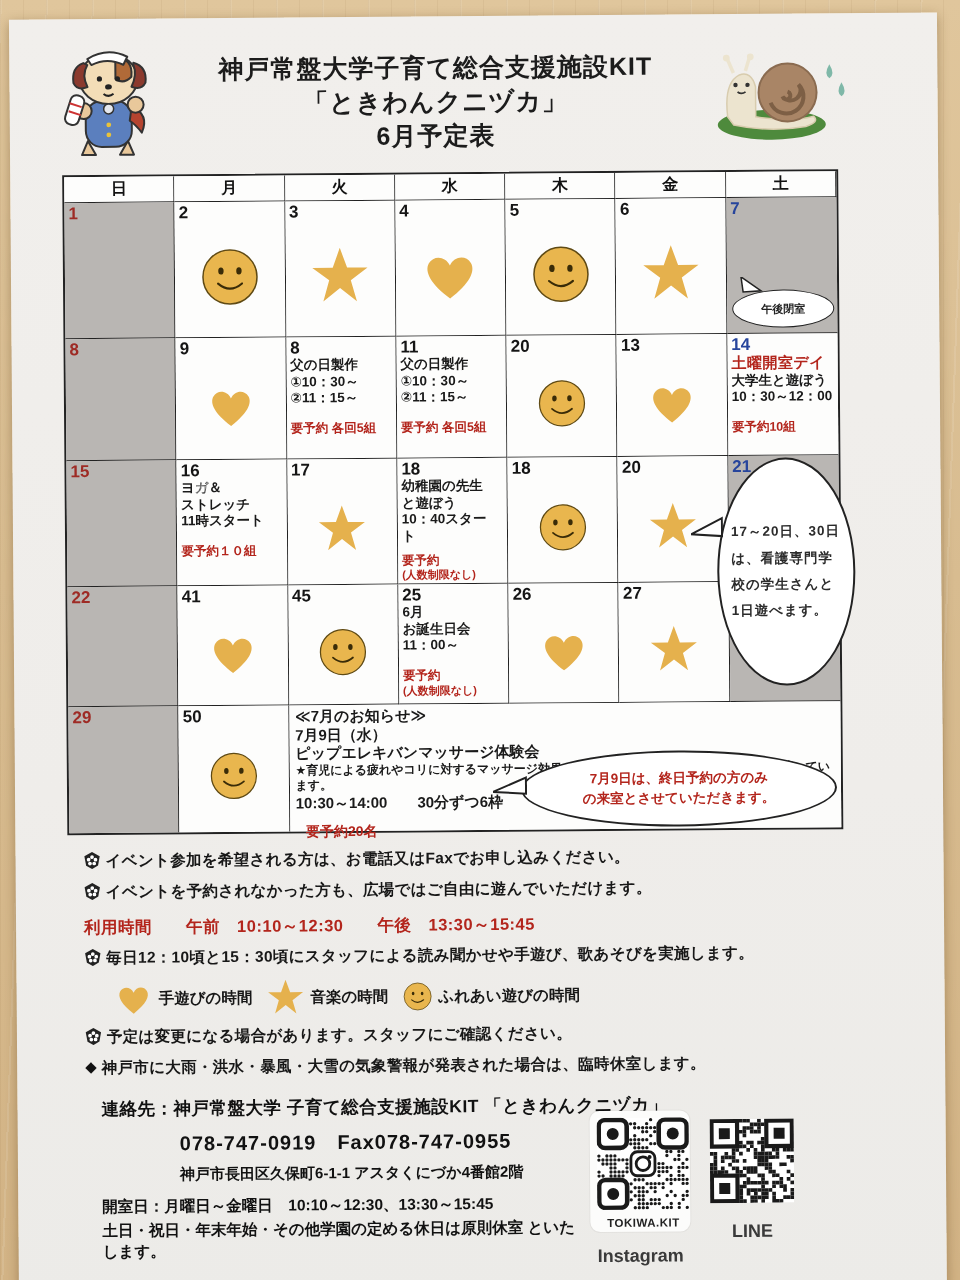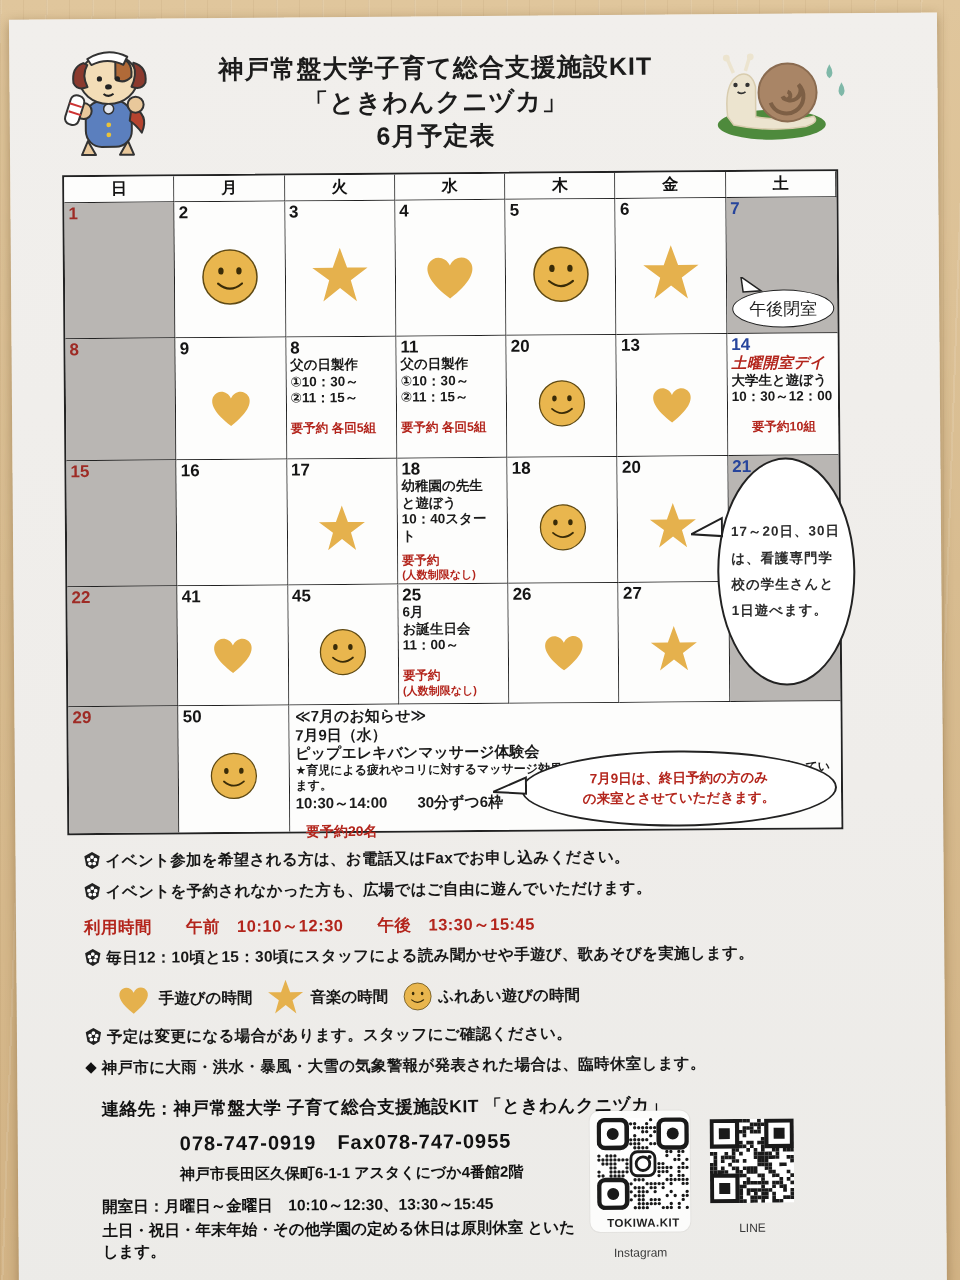--- a/index.html
+++ b/index.html
@@ -45,35 +45,35 @@
   .cell.lastcol{border-right:none;}
   .cell.lastrow{border-bottom:none;}
   .cell.shaded{background:#b9b6b3;}
   .dnum{display:block;font-weight:900;font-size:17px;color:#151515;padding:1px 0 0 4px;line-height:19px;}
   .dnum.sun{color:#9e2b25;}
   .dnum.sat{color:#27459c;}
   .iconbox{position:absolute;inset:20px 0 6px 0;display:flex;align-items:center;justify-content:center;}
   .lines{padding:0 2px 0 4px;}
   .ln{font-weight:800;font-size:13.5px;line-height:1.24;color:#1a1a1a;white-space:nowrap;}
   .ln.red{color:#b3251c;font-size:12.5px;}
-  .ln.titleRed{color:#b3251c;font-size:15px;letter-spacing:.5px;font-style:italic;}
+  .ln.titleRed{color:#b3251c;font-size:15px;letter-spacing:.5px;}
   .ln.small{font-size:11px;}
   .ln.gap{margin-top:14px;}
   .ln.gap8{margin-top:8px;}
-  .ln.center{text-align:center;}
+  .ln.center{}
   .ann{grid-column:3 / 8;padding:2px 6px;position:relative;}
   .ann .ln{font-size:15px;}
   .ann .ln.tiny{font-size:12px;font-weight:700;white-space:normal;line-height:1.3;}
   .ann .ln.red{font-size:14px;margin:10px 0 0 10px;}
   .bubble{
     position:absolute;background:#fff;border:2px solid #222;border-radius:50%;
     display:flex;align-items:center;justify-content:center;z-index:5;text-align:center;
   }
   .bub7{width:100px;height:36px;right:3px;bottom:5px;border-width:1.5px;}
-  .bub7 span{font-size:17px;font-weight:400;color:#222;}
+  .bub7 span{font-size:11px;font-weight:700;color:#222;}
   .bubNurse{left:652px;top:288px;width:138px;height:228px;padding:10px 12px;box-sizing:border-box;}
   .bubNurse span{font-size:13.5px;font-weight:800;color:#2b2b2b;line-height:1.95;letter-spacing:1px;text-align:left;}
   .bubJuly{width:312px;height:72px;right:4px;bottom:2px;}
   .bubJuly span{font-size:13.5px;font-weight:900;color:#b3251c;line-height:1.5;}
   .tail{position:absolute;z-index:4;}
   
   .notes{margin:16px 0 0 68px;width:830px;}
   .nrow{display:flex;align-items:flex-start;margin-top:9px;}
   .nrow .bt{flex:0 0 22px;padding-top:1px;}
   .ntext{font-weight:800;font-size:15.5px;color:#171717;letter-spacing:.3px;}
@@ -85,21 +85,21 @@
   
   .contact{position:relative;margin:18px 0 0 84px;width:830px;}
   .c1{font-weight:900;font-size:17.5px;color:#111;letter-spacing:.5px;}
   .c2{font-weight:900;font-size:20px;color:#111;margin:10px 0 0 78px;letter-spacing:1px;}
   .c3{font-weight:800;font-size:15px;color:#111;margin:8px 0 0 78px;}
   .c4{font-weight:800;font-size:15.5px;color:#111;margin:12px 0 0 0;}
   .c5{font-weight:800;font-size:15.5px;color:#111;margin-top:3px;width:480px;line-height:1.35;}
   .qrzone{position:absolute;left:488px;top:18px;display:flex;align-items:flex-start;}
   .qrcard{background:#fcfcfb;border-radius:10px;padding:7px 1px 3px 7px;box-shadow:0 0 0 1px rgba(0,0,0,.04);text-align:center;}
   .qrcap{font-weight:900;font-size:11.5px;color:#222;margin-top:3px;letter-spacing:.5px;}
-  .qrlabel{font-size:12px;color:#3a3a3a;text-align:center;margin-top:14px;font-weight:400;}
+  .qrlabel{font-size:18px;color:#3a3a3a;text-align:center;margin-top:14px;font-weight:700;}
   .qr2{margin-left:20px;padding-top:9px;}
 </style>
 </head>
 <body>
 
 <div class="wood"></div>
 
 <div class="paper">
 
   <div class="hdr">
@@ -276,20 +276,26 @@
             <div class="ln">大学生と遊ぼう</div>
             <div class="ln">10：30～12：00</div>
             <div class="ln red gap center">要予約10組</div>
           </div>
         </div>
         <div class="cell shaded">
           <span class="dnum sun">15</span>
         </div>
         <div class="cell">
           <span class="dnum">16</span>
+          <div class="lines">
+            <div class="ln">ヨガ＆</div>
+            <div class="ln">ストレッチ</div>
+            <div class="ln">11時スタート</div>
+            <div class="ln red gap">要予約１０組</div>
+          </div>
         </div>
         <div class="cell">
           <span class="dnum">17</span>
           <div class="iconbox">
             <svg width="50" height="50" viewBox="0 0 100 100">
               <polygon points="50,3 62,36 96,36 68,57 78,92 50,70 22,92 32,57 4,36 38,36" fill="#e5b14d"></polygon>
             </svg>
           </div>
         </div>
         <div class="cell">

